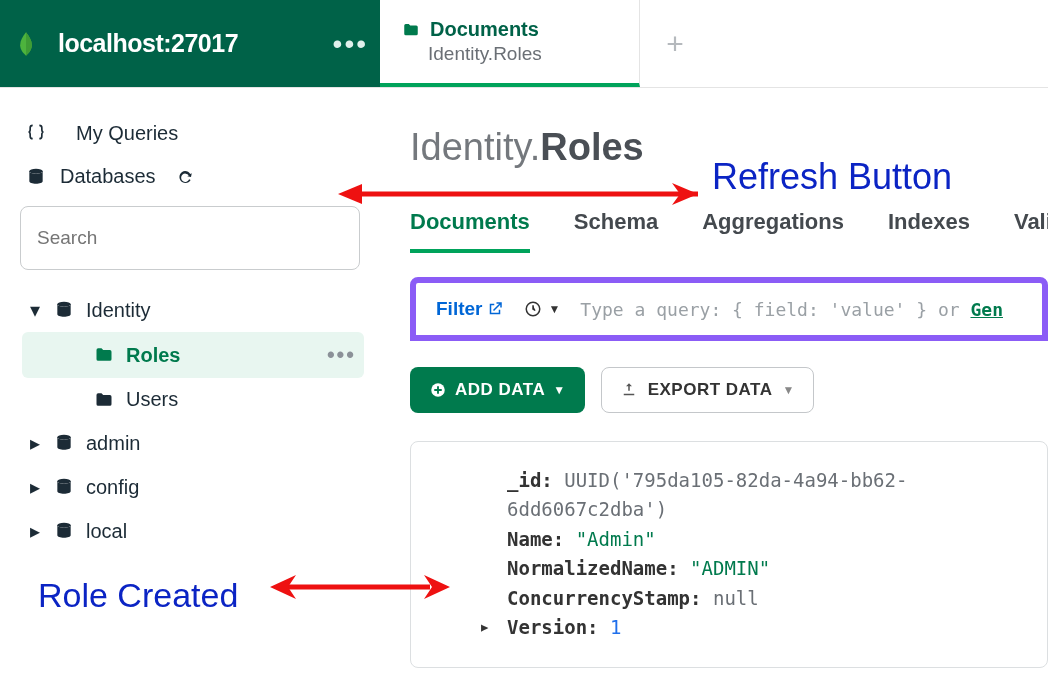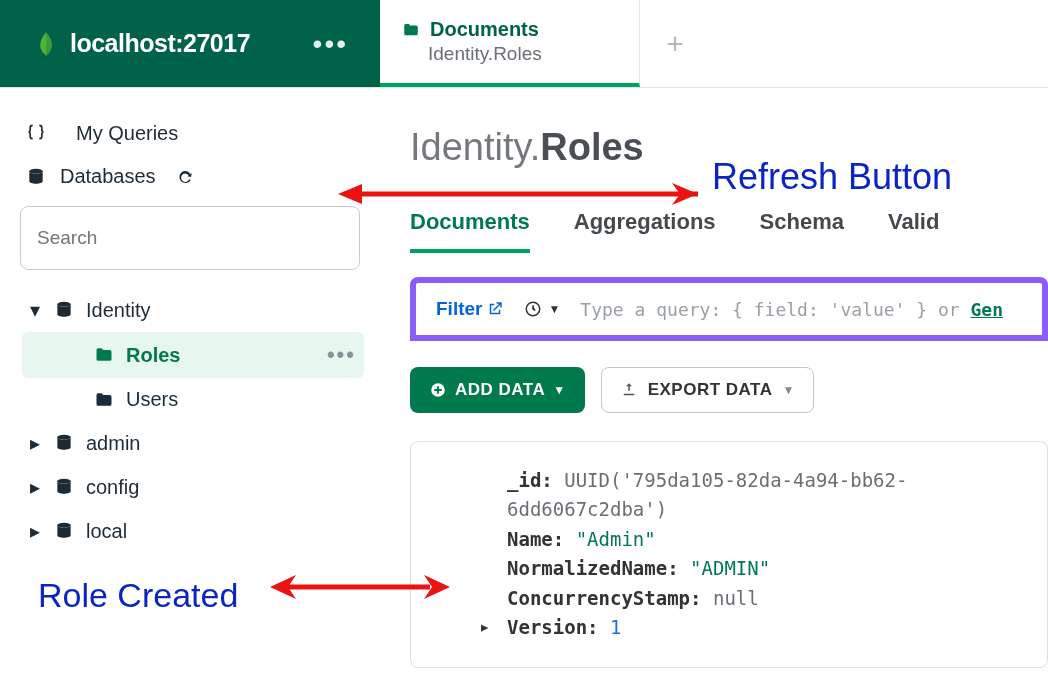--- a/index.html
+++ b/index.html
@@ -7,21 +7,21 @@
     font-family: -apple-system, BlinkMacSystemFont, "Segoe UI", Helvetica, Arial, sans-serif;
     width: 1048px; height: 684px; overflow: hidden;
     background: #fff;
     position: relative;
   }
   .header {
     display: flex; height: 88px; border-bottom: 1px solid #e4e4e4;
   }
   .conn-block {
     width: 380px; background: #006248; color: #fff; display: flex; align-items: center;
-    padding: 0 32px; gap: 10px; position: relative;
+    padding: 0 12px; gap: 18px; position: relative;
   }
   .leaf { width: 28px; height: 28px; }
   .conn-title { font-size: 25px; font-weight: 700; letter-spacing: -.5px; flex:1;}
   .conn-dots { font-size: 28px; letter-spacing: 2px; color:#e0f0ec;}
   .tab-bar { flex: 1; display: flex; align-items: stretch; background:#fff;}
   .tab {
     display:flex; flex-direction:column; justify-content:center;
     padding: 12px 28px 12px 22px; min-width:260px;
     border-right:1px solid #e4e4e4;
     position:relative;
@@ -206,22 +206,23 @@
   </div>
 </div>
 
 <div class="main">
   <div class="crumb">
     <span class="db">Identity.</span><span class="coll">Roles</span>
   </div>
 
   <div class="subtabs">
     <div class="st active">Documents</div>
+    <div class="st">Schema</div>
     <div class="st">Aggregations</div>
-    <div class="st">Schema</div>
+    <div class="st">Indexes</div>
     <div class="st">Valid</div>
   </div>
 
   <div class="filterbar">
     <span class="filter-label">
       <span>Filter</span>
       <svg class="ic18" viewBox="0 0 24 24">
           <path fill="#0066d6" d="M14 3h7v7h-2V6.4l-8.3 8.3-1.4-1.4L17.6 5H14V3zM5 5h6v2H7v10h10v-4h2v6H5V5z"></path>
         </svg>
     </span>

